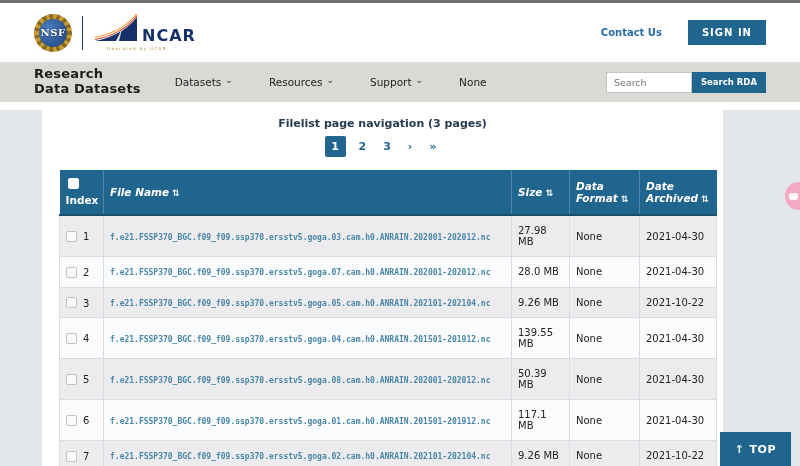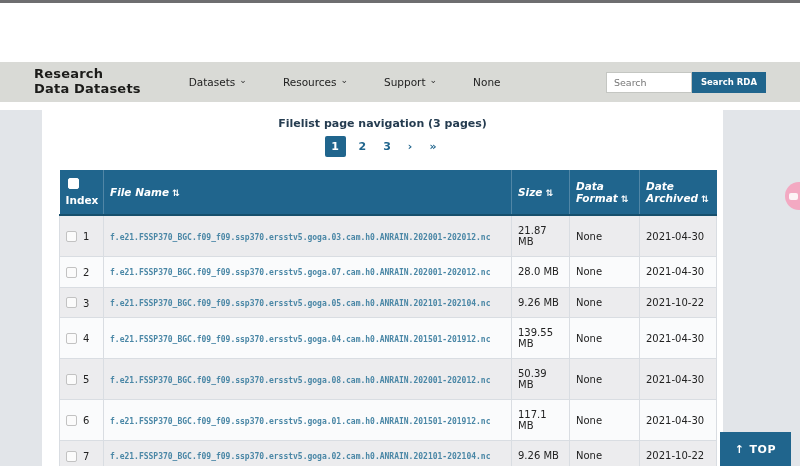--- a/index.html
+++ b/index.html
@@ -16,21 +16,21 @@
   .ncar-logo { display:flex; flex-direction:column; cursor:pointer; }
   .ncar-top { display:flex; align-items:flex-end; gap:3px; }
   .ncar-text { color:#15316b; font-weight:bold; font-size:16px; letter-spacing:1px; line-height:1; }
   .ncar-sub { font-size:4px; color:#b38a2e; letter-spacing:1.4px; margin-top:2px; margin-left:14px; white-space:nowrap; }
   .header-right { margin-left:auto; display:flex; align-items:center; gap:26px; }
   .contact-link { color:#2a6ca5; font-size:10px; font-weight:bold; text-decoration:none; cursor:pointer; }
   .signin-btn { background:#20658d; color:#fff; border:none; font-family:inherit; font-size:10px; font-weight:bold; letter-spacing:1px; padding:7px 14px; cursor:pointer; }
 
   
   .navbar { height:40px; background:#d9dad6; display:flex; align-items:center; padding:0 34px; }
-  .brand { font-size:13px; font-weight:bold; color:#1c1c1a; line-height:1.15; letter-spacing:.2px; margin-right:48px; cursor:pointer; }
+  .brand { font-size:13px; font-weight:bold; color:#1c1c1a; line-height:1.15; letter-spacing:.2px; margin-right:34px; cursor:pointer; }
   .nav-items { display:flex; align-items:flex-end; gap:36px; }
   .nav-item { font-size:10.5px; color:#222; cursor:pointer; display:flex; align-items:center; gap:4px; }
   .chev { font-size:9px; color:#333; line-height:1; position:relative; top:-2px; }
   .nav-right { margin-left:auto; display:flex; align-items:center; }
   .search-input { width:86px; height:21px; border:1px solid #c4c6c2; background:#fff; font-family:inherit; font-size:9.5px; padding:0 7px; color:#444; outline:none; }
   .search-btn { height:21px; background:#20658d; color:#fff; border:none; font-family:inherit; font-size:8.5px; font-weight:bold; padding:0 9px; cursor:pointer; }
   .header-gap { height:8px; background:#ffffff; }
 
   
   .page { position:absolute; top:110px; left:0; right:0; bottom:0; background:#e2e5e9;padding-left:36px; }
@@ -59,20 +59,42 @@
   .top-btn { position:absolute; right:9px; top:432px; background:#20658d; color:#fff; border:none; font-family:inherit; font-size:11px; font-weight:bold; letter-spacing:.5px; padding:11px 15px 14px 15px; cursor:pointer; display:flex; gap:5px; align-items:center; }
   .feedback-btn { position:absolute; right:-13px; top:182px; width:28px; height:28px; border-radius:50%; background:#f3a9c2; border:none; cursor:pointer; }
   .feedback-glyph { display:block; width:9px; height:7px; background:#fdf3f6; border-radius:2px; margin-left:4px; }
 </style>
 </head>
 <body>
 
 <div class="top-strip"></div>
 
 <div class="site-header">
+  <div class="logo-group">
+    <div class="nsf-outer">
+      <div class="nsf-inner">NSF</div>
+    </div>
+    <div class="logo-divider"></div>
+    <div class="ncar-logo">
+      <div class="ncar-top">
+        <svg width="46" height="30" viewBox="0 0 60 40">
+          <path d="M2 36 L58 36 L58 4 C42 25 18 33 2 36 Z" fill="#15316b"></path>
+          <path d="M58 2 C42 23 18 31 2 34" stroke="#d9442f" stroke-width="1.6" fill="none"></path>
+          <path d="M58 -1 C42 20 18 28 2 31" stroke="#f2a33c" stroke-width="1.4" fill="none"></path>
+          <path d="M30 36 L38 20 L34 36 Z" fill="#ffffff" opacity="0.9"></path>
+        </svg>
+        <span class="ncar-text">NCAR</span>
+      </div>
+      <span class="ncar-sub">Operated by UCAR</span>
+    </div>
+  </div>
+  <div class="header-right">
+    <a class="contact-link">Contact Us</a>
+    <button class="signin-btn">SIGN IN</button>
+  </div>
 </div>
 
 <div class="navbar">
   <div class="brand">
     <div>Research</div>
     <div>Data Datasets</div>
   </div>
   <div class="nav-items">
     <div class="nav-item">
       <span>Datasets</span>
@@ -138,21 +160,21 @@
         </tr>
       </thead>
       <tbody>
   <tr>
     <td>
       <span class="cb"></span><span class="row-num">1</span>
     </td>
     <td>
       <a class="file-link">f.e21.FSSP370_BGC.f09_f09.ssp370.ersstv5.goga.03.cam.h0.ANRAIN.202001-202012.nc</a>
     </td>
-    <td><span>21.87 MB</span></td>
+    <td><span>27.98 MB</span></td>
     <td><span>None</span></td>
     <td><span>2021-04-30</span></td>
   </tr>
 
   <tr>
     <td>
       <span class="cb"></span><span class="row-num">2</span>
     </td>
     <td>
       <a class="file-link">f.e21.FSSP370_BGC.f09_f09.ssp370.ersstv5.goga.07.cam.h0.ANRAIN.202001-202012.nc</a>

